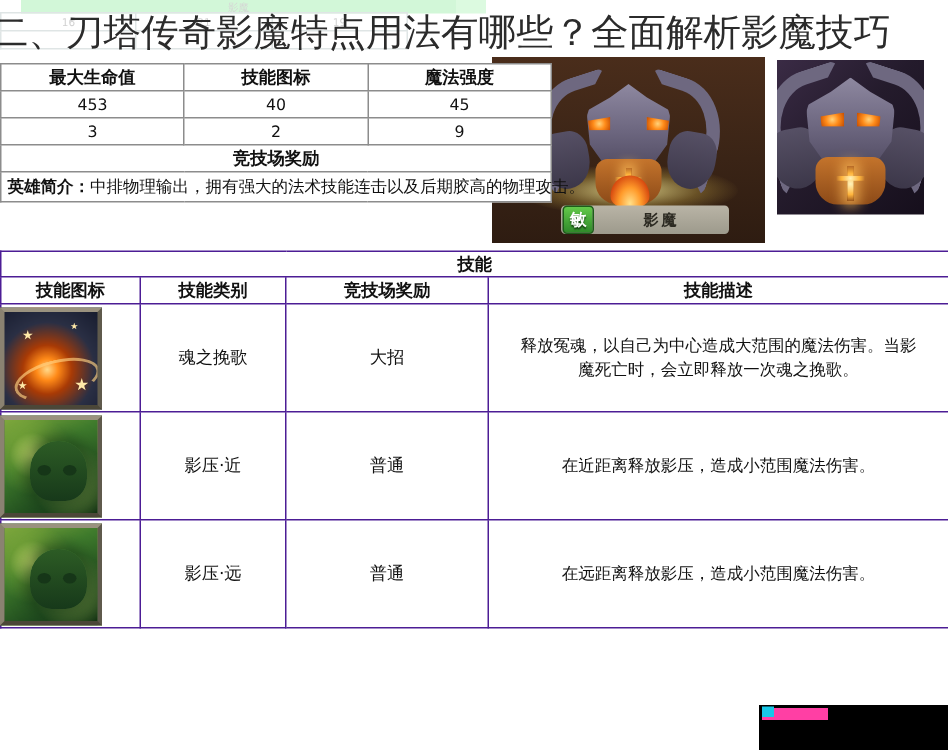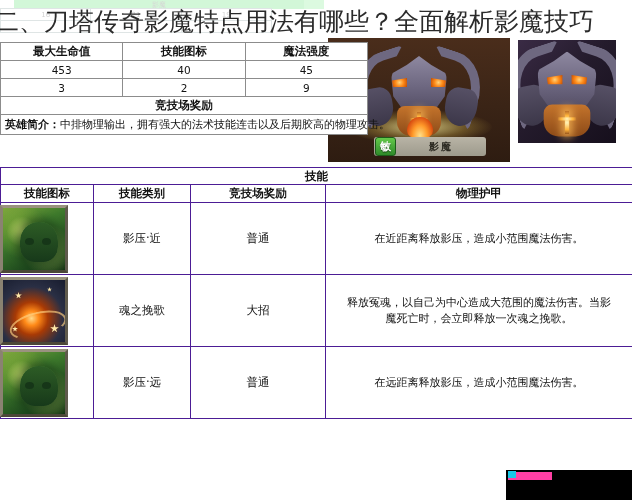--- a/index.html
+++ b/index.html
@@ -455,36 +455,24 @@
       <col class="c-desc">
   </colgroup>
   <tbody>
       <tr>
     <td class="band" colspan="4">技能</td>
   </tr>
   <tr>
     <td class="hdr">技能图标</td>
     <td class="hdr">技能类别</td>
     <td class="hdr">竞技场奖励</td>
-    <td class="hdr">物理护甲</td>
+    <td class="hdr">技能描述</td>
   </tr>
   </tbody>
     <tbody>
-    <tr>
-      <td class="iconcell">
-        <div class="sicon shade">
-          <div class="skull"></div>
-          <div class="so l"></div>
-          <div class="so r"></div>
-        </div>
-      </td>
-      <td>影压·近</td>
-      <td>普通</td>
-      <td class="desc">在近距离释放影压，造成小范围魔法伤害。</td>
-    </tr>
     <tr>
       <td class="iconcell">
         <div class="sicon ult">
           <div class="ring"></div>
           <div class="spark s1"></div>
           <div class="spark s2"></div>
           <div class="spark s3"></div>
           <div class="spark s4"></div>
         </div>
       </td>
@@ -493,20 +481,32 @@
       <td class="desc">释放冤魂，以自己为中心造成大范围的魔法伤害。当影魔死亡时，会立即释放一次魂之挽歌。</td>
     </tr>
     <tr>
       <td class="iconcell">
         <div class="sicon shade">
           <div class="skull"></div>
           <div class="so l"></div>
           <div class="so r"></div>
         </div>
       </td>
+      <td>影压·近</td>
+      <td>普通</td>
+      <td class="desc">在近距离释放影压，造成小范围魔法伤害。</td>
+    </tr>
+    <tr>
+      <td class="iconcell">
+        <div class="sicon shade">
+          <div class="skull"></div>
+          <div class="so l"></div>
+          <div class="so r"></div>
+        </div>
+      </td>
       <td>影压·远</td>
       <td>普通</td>
       <td class="desc">在远距离释放影压，造成小范围魔法伤害。</td>
     </tr>
   </tbody>
 </table>
 
 <div class="watermark">
   <div class="wm-badge"></div>
   <div class="wm-tick"></div>

